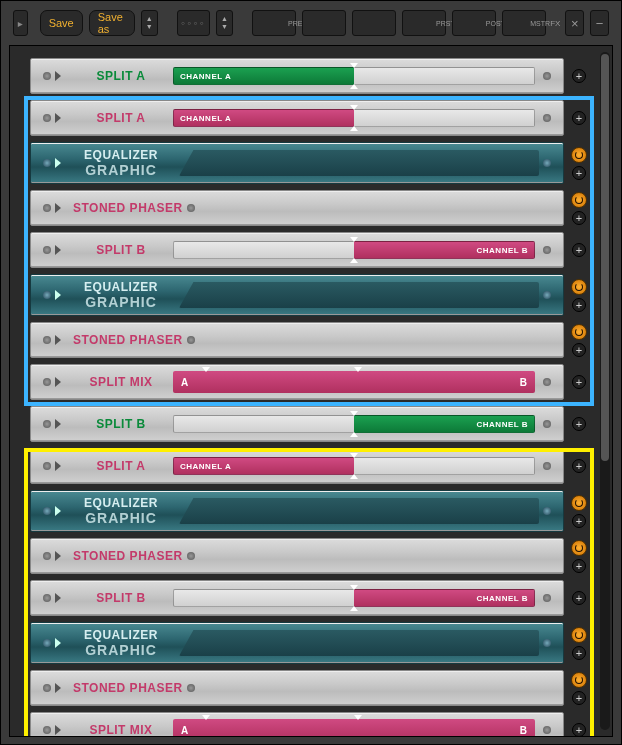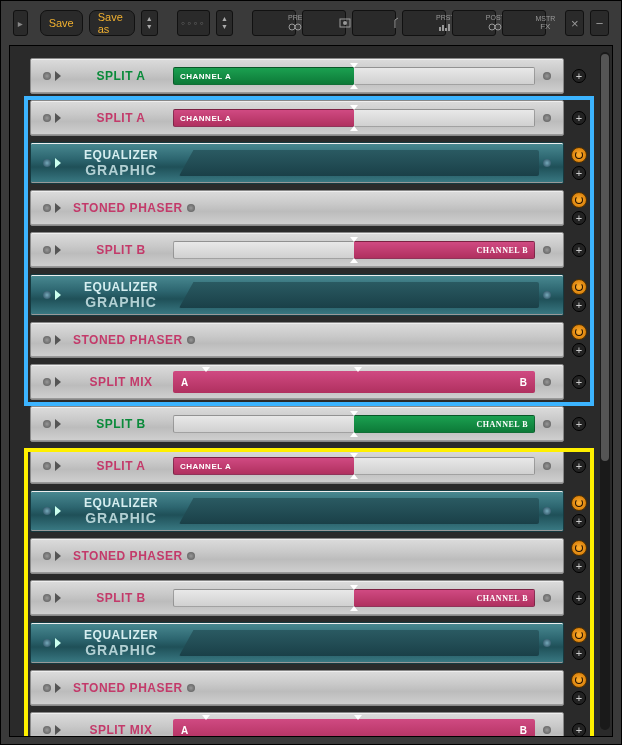--- a/index.html
+++ b/index.html
@@ -27,21 +27,21 @@
     border-radius: 3px; display: flex; flex-direction: column; align-items: center; justify-content: center;
     color: #aaa; font-size: 7px; line-height: 8px;
   }
   .arrow-pad {
     width: 46px; height: 26px; background: #2a2a2a; border: 1px solid #111;
     border-radius: 3px; display: flex; align-items: center; justify-content: center;
     color: #666; font-size: 12px; letter-spacing: 2px;
   }
   .icon-btn {
     width: 28px; height: 26px; background: #2a2a2a; border: 1px solid #111;
-    border-radius: 3px; display: flex; flex-direction: column; align-items: center; justify-content: center;
+    border-radius: 3px; display: flex; flex-direction: row; align-items: center; justify-content: center;
     color: #999; font-size: 7px; padding-left: 42px;
   }
   .icon-btn svg { width: 14px; height: 12px; }
   .close-btn {
     width: 26px; height: 26px; background: #2a2a2a; border: 1px solid #111;
     border-radius: 3px; display: flex; align-items: center; justify-content: center;
     color: #999; font-size: 13px;
   }
   
   .rack-scroll {
@@ -102,21 +102,21 @@
   
   .slider {
     position: relative; flex: 1; height: 18px; display: flex; margin: 0 4px;
   }
   .slider-half {
     flex: 1; height: 18px; border: 1px solid rgba(0,0,0,0.3);
     display: flex; align-items: center; padding: 0 6px;
     font-size: 8px; font-weight: bold; letter-spacing: 0.5px;
   }
   .slider-half.left  { border-right: none; border-radius: 2px 0 0 2px; }
-  .slider-half.right { border-left: none; border-radius: 0 2px 2px 0; justify-content: flex-end; font-family: Liberation Serif, serif; }
+  .slider-half.right { border-left: none; border-radius: 0 2px 2px 0; justify-content: flex-end; }
   .notch {
     position: absolute; top: -4px; left: 50%; transform: translateX(-50%);
     width: 0; height: 0; border-left: 4px solid transparent; border-right: 4px solid transparent;
     border-top: 5px solid #fff;
   }
   .notch2 {
     position: absolute; bottom: -4px; left: 50%; transform: translateX(-50%);
     width: 0; height: 0; border-left: 4px solid transparent; border-right: 4px solid transparent;
     border-bottom: 5px solid #fff;
   }

